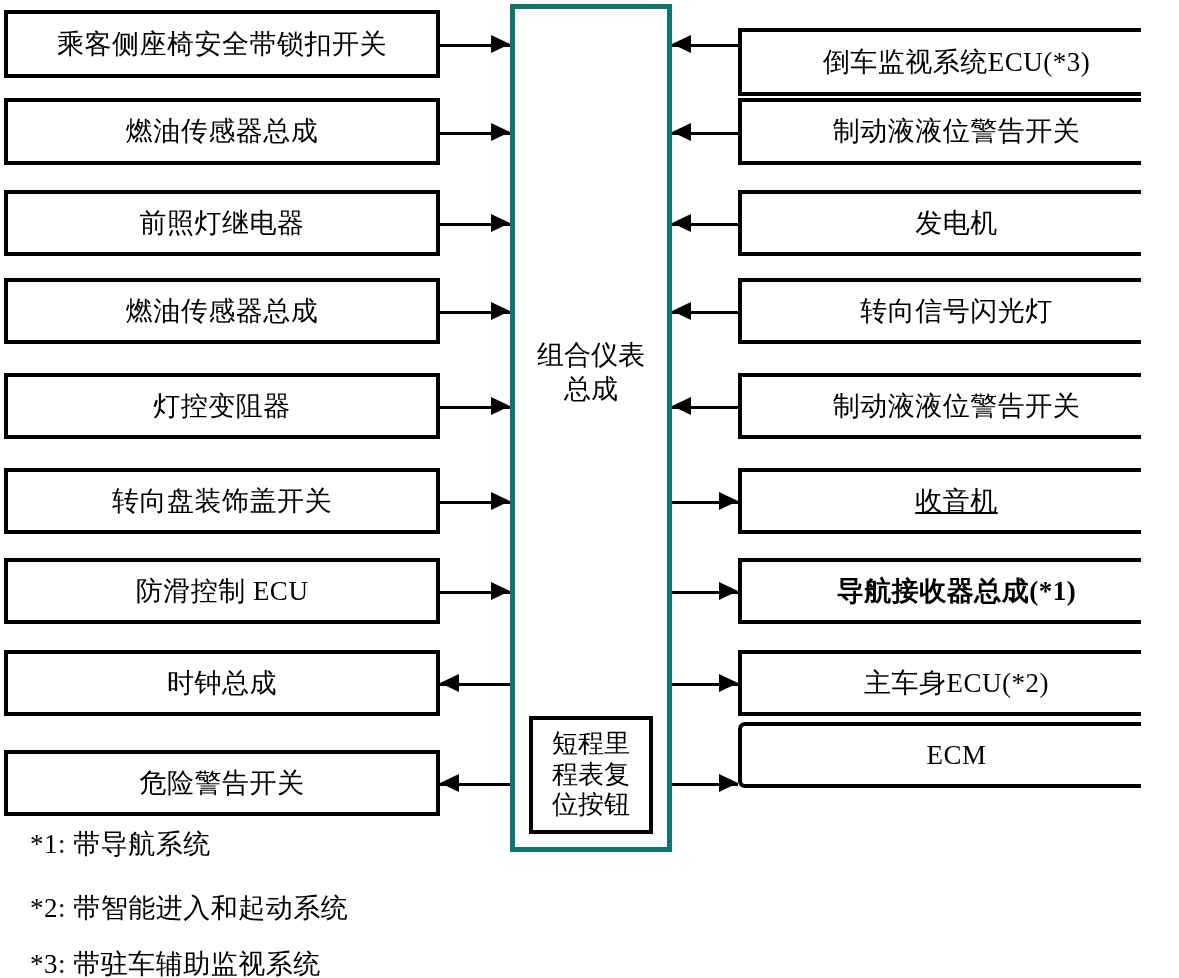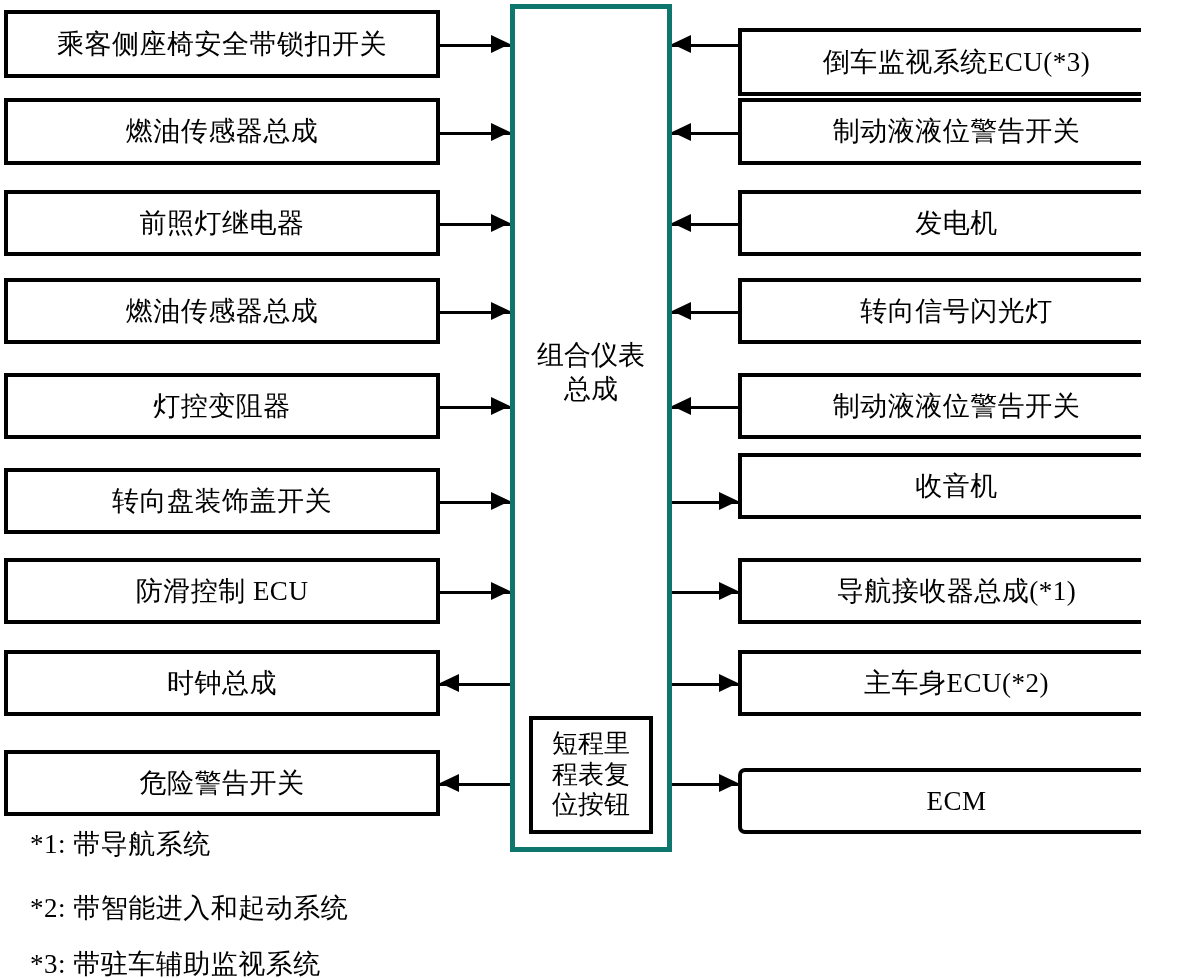--- a/index.html
+++ b/index.html
@@ -153,30 +153,30 @@
       </div>
       <div class="node-box right-box" style="top: 190px; height: 66px;">
         <span>发电机</span>
       </div>
       <div class="node-box right-box" style="top: 278px; height: 66px;">
         <span>转向信号闪光灯</span>
       </div>
       <div class="node-box right-box" style="top: 373px; height: 66px;">
         <span>制动液液位警告开关</span>
       </div>
-      <div class="node-box right-box" style="top: 453px; height: 66px;">
+      <div class="node-box right-box" style="top: 468px; height: 66px; text-decoration: underline;">
         <span>收音机</span>
       </div>
-      <div class="node-box right-box" style="top: 558px; height: 66px;">
+      <div class="node-box right-box" style="top: 558px; height: 66px; font-weight: bold;">
         <span>导航接收器总成(*1)</span>
       </div>
       <div class="node-box right-box" style="top: 650px; height: 66px;">
         <span>主车身ECU(*2)</span>
       </div>
-      <div class="node-box right-box" style="top: 768px; height: 66px; border-radius: 7px;">
+      <div class="node-box right-box" style="top: 722px; height: 66px; border-radius: 7px;">
         <span>ECM</span>
       </div>
     </div>
 
   <div id="connectors">
       <div class="conn" style="left: 440px; width: 70px; top: 44px;"></div>
       <div class="arrow-head arrow-right" style="top: 35px; left: 491px;"></div>
       <div class="conn" style="left: 440px; width: 70px; top: 131.5px;"></div>
       <div class="arrow-head arrow-right" style="top: 122.5px; left: 491px;"></div>
       <div class="conn" style="left: 440px; width: 70px; top: 223px;"></div>

